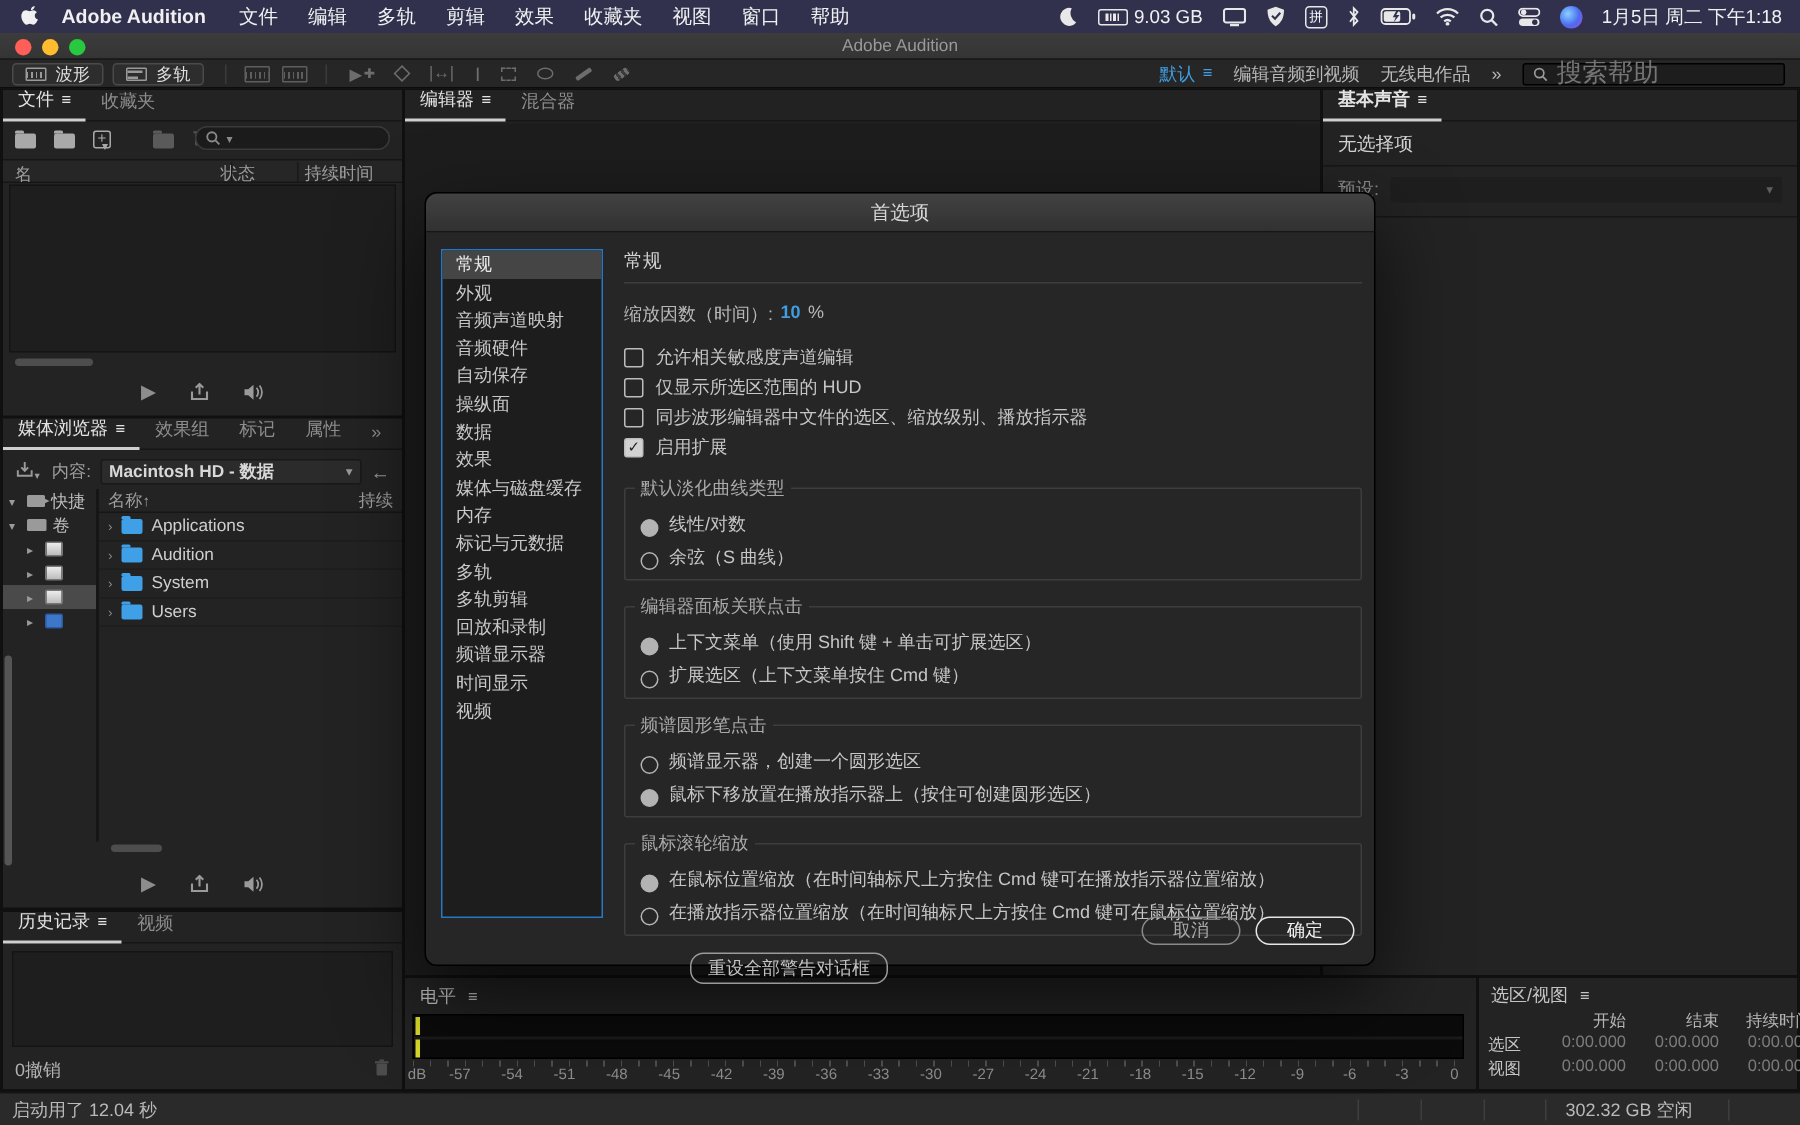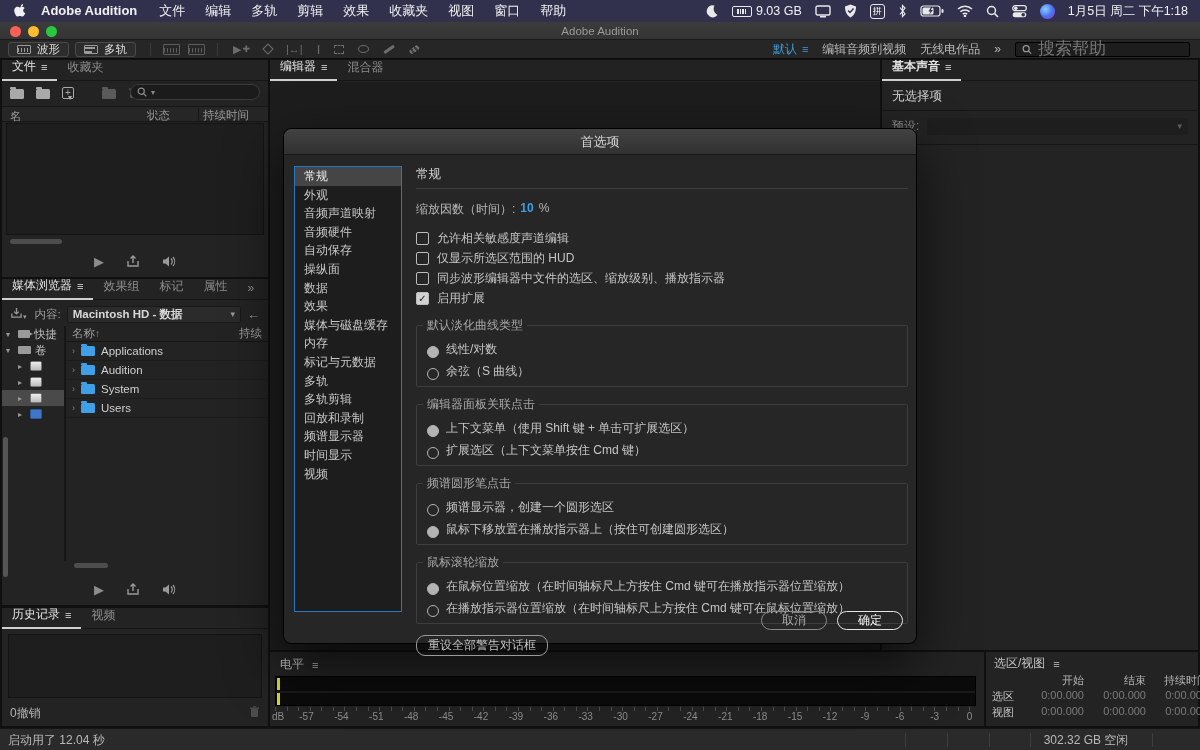--- a/index.html
+++ b/index.html
@@ -140,21 +140,21 @@
   #zoom-row{font-size:12px;color:#b8b8b8;margin-bottom:10px;display:flex;gap:5px;}
   #zoom-row .val{color:var(--accent);font-weight:bold;}
   .chk-row{display:flex;align-items:center;gap:8px;height:20px;font-size:12px;color:#c6c6c6;}
   .chk{width:13px;height:13px;border:1.5px solid #bdbdbd;border-radius:2px;flex:none;text-align:center;line-height:12px;font-size:10px;color:#1c1c1c;}
   .chk.on{background:#d2d2d2;}
   .fs{border:1px solid #3d3d3d;border-radius:2px;padding:2px 10px 6px;margin-top:9px;}
   .fs legend{font-size:12px;color:#a9a9a9;padding:0 4px;margin-left:-4px;}
   .rad-row{display:flex;align-items:flex-end;gap:7px;height:22px;font-size:12px;color:#c6c6c6;}
   .rad{width:12px;height:12px;border-radius:50%;border:1.5px solid #b3b3b3;flex:none;}
   .rad.on{background:#b3b3b3;}
-  #reset-btn{margin-top:11px;display:inline-block;border:1px solid #9a9a9a;border-radius:9px;padding:1px 11px;font-size:12px;color:#c3c3c3;background:transparent;}
+  #reset-btn{margin-top:11px;display:inline-block;border:1px solid #9a9a9a;border-radius:9px;padding:1px 11px;font-size:12px;color:#c3c3c3;background:transparent;margin-left:44px;}
   .dlg-btn{position:absolute;bottom:13px;height:19px;width:66px;border-radius:10px;text-align:center;line-height:17px;font-size:12px;background:transparent;}
   #btn-cancel{right:89px;border:1.5px solid #8a8a8a;color:#a9a9a9;}
   #btn-ok{right:13px;border:1.5px solid #e6e6e6;color:#f2f2f2;}
 </style>
 </head>
 <body>
 
 <div class="abs" id="menubar">
   <span id="apple-logo">
     <svg width="13" height="15" viewBox="0 0 13 15" fill="#f0f0f2">

